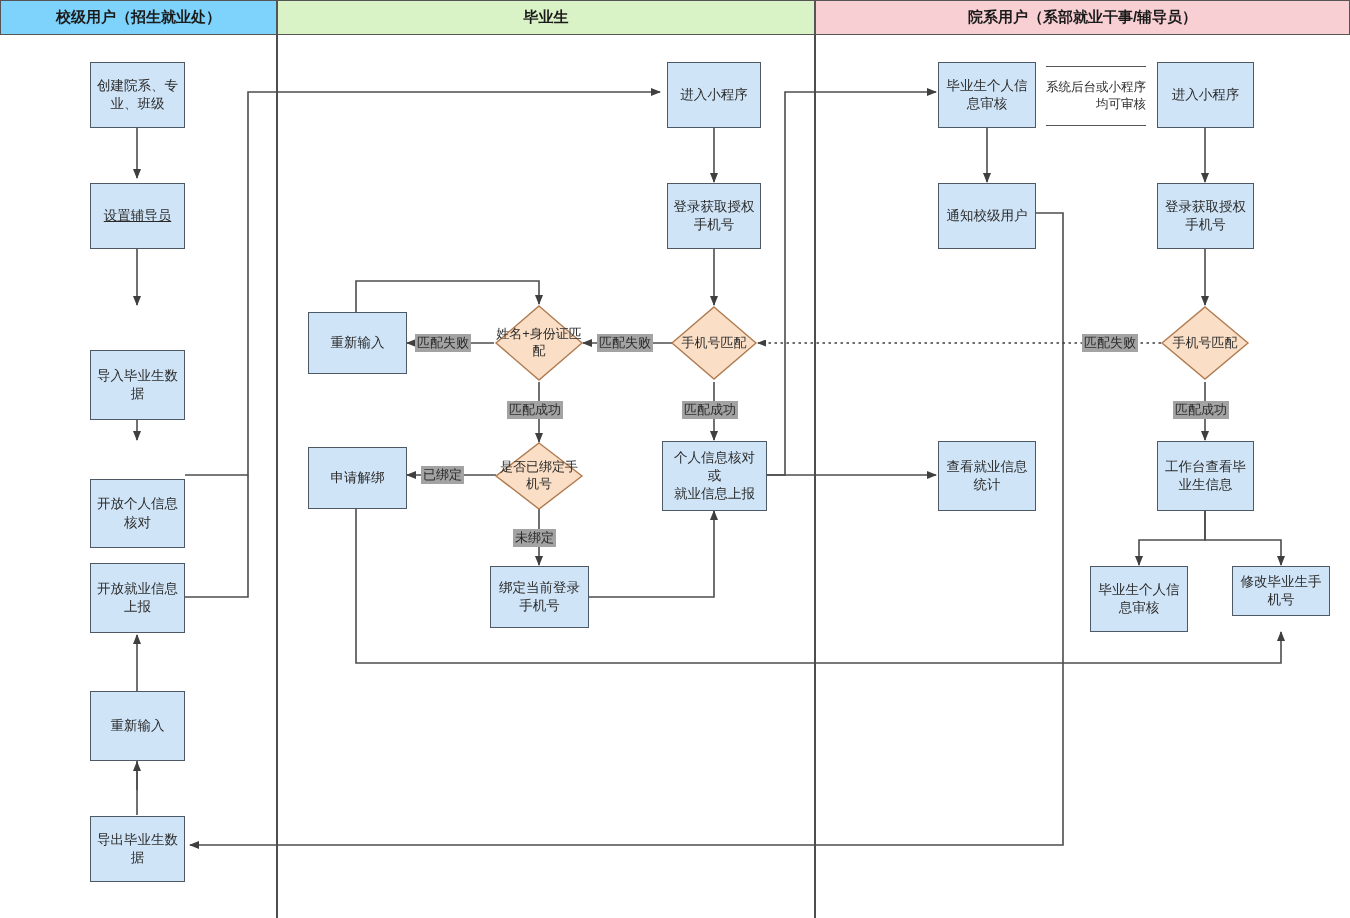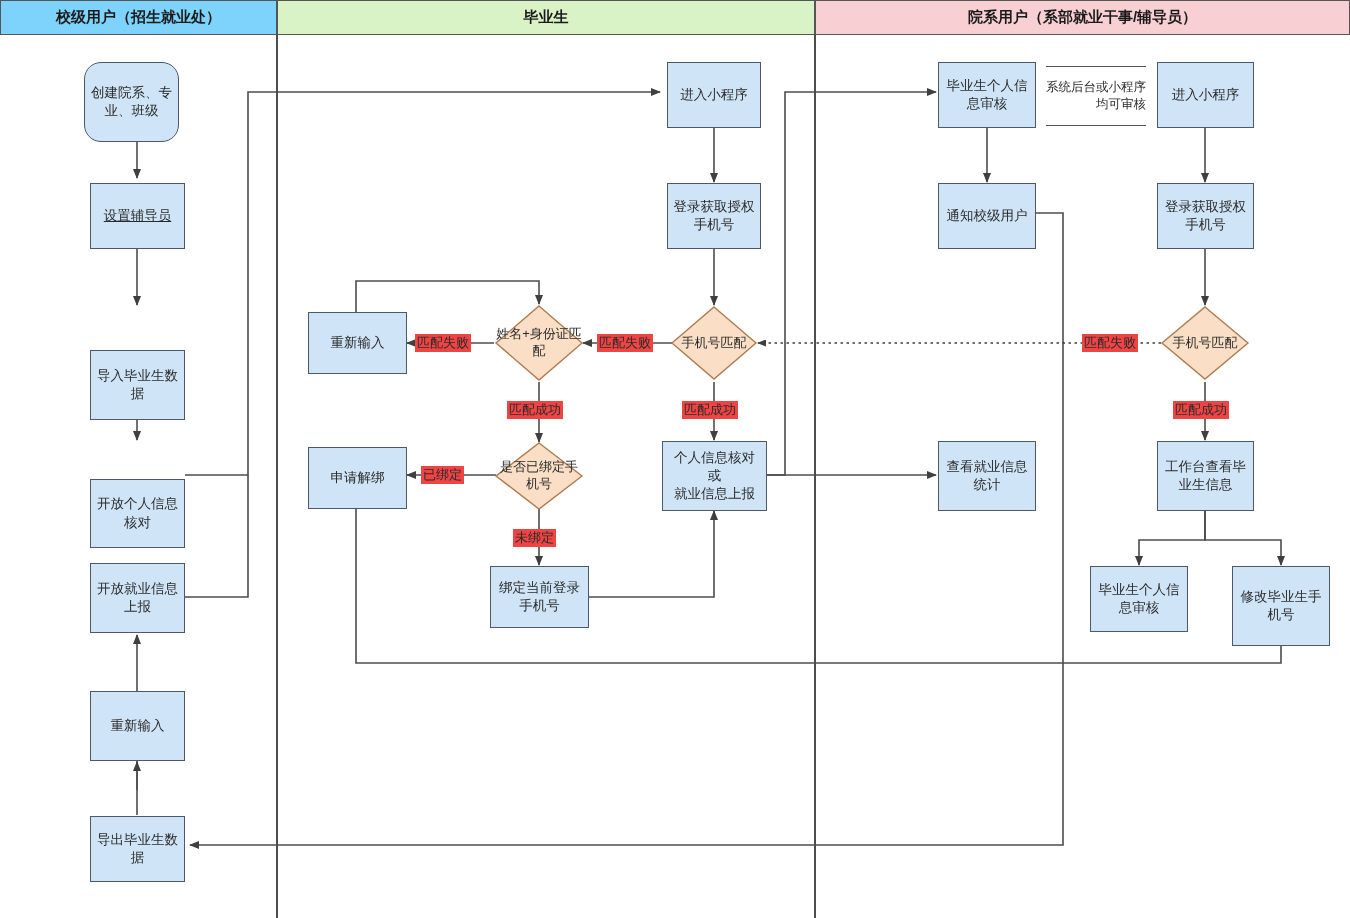--- a/index.html
+++ b/index.html
@@ -10,21 +10,21 @@
              font-size:15px;font-weight:bold;color:#1a1a1a;border:1px solid #555;}
   .lane-div{position:absolute;width:1.5px;background:#4d4d4d;}
   .node{position:absolute;box-sizing:border-box;background:#cfe4f7;border:1.5px solid #4d5a66;
         display:flex;align-items:center;justify-content:center;text-align:center;
         font-size:13.5px;color:#2b2b2b;line-height:1.35;padding:2px;}
   .dia-wrap{position:absolute;}
   .dia-wrap svg{position:absolute;left:0;top:0;}
   .dia-txt{position:absolute;left:0;top:0;width:100%;height:100%;
            display:flex;align-items:center;justify-content:center;text-align:center;
            font-size:13px;color:#2b2b2b;line-height:1.3;pointer-events:none;}
-  .elbl{position:absolute;font-size:13px;color:#2b2b2b;background:#ef4444;
+  .elbl{position:absolute;font-size:13px;color:#2b2b2b;background:#a3a3a3;
         padding:0 2px;white-space:nowrap;}
   .note{position:absolute;display:flex;align-items:center;justify-content:center;
         text-align:right;font-size:12.5px;color:#2b2b2b;line-height:1.35;
         border-top:1.5px solid #555;border-bottom:1.5px solid #555;}
   #wires{position:absolute;left:0;top:0;width:1350px;height:918px;pointer-events:none;}
 </style>
 </head>
 <body>
 
 <div id="canvas">
@@ -98,21 +98,21 @@
 
       <path d="M1205,511 L1205,540 L1139,540 L1139,565" marker-end="url(#ah)"></path>
       <path d="M1205,511 L1205,540 L1281,540 L1281,565" marker-end="url(#ah)"></path>
     </g>
 
     <g stroke="#3f3f3f" stroke-width="1.5" fill="none" stroke-dasharray="2.5,3.5">
       <path d="M1161,343 L758,343" marker-end="url(#ahd)"></path>
     </g>
   </svg>
 
-  <div class="node" style="left:84px;top:62px;width:95px;height:80px;border-radius:17px;">
+  <div class="node" style="left:90px;top:62px;width:95px;height:66px;">
     <span>创建院系、专业、班级</span>
   </div>
   <div class="node" style="left:90px;top:183px;width:95px;height:66px;text-decoration:underline;">
     <span>设置辅导员</span>
   </div>
   <div class="node" style="left:90px;top:310px;width:95px;height:70px;margin-top:40px;">
     <span>导入毕业生数据</span>
   </div>
   <div class="node" style="left:90px;top:441px;width:95px;height:69px;margin-top:38px;">
     <span>开放个人信息核对</span>
@@ -162,21 +162,21 @@
   </div>
   <div class="node" style="left:938px;top:441px;width:98px;height:70px;">
     <span>查看就业信息统计</span>
   </div>
   <div class="node" style="left:1157px;top:441px;width:97px;height:70px;">
     <span>工作台查看毕业生信息</span>
   </div>
   <div class="node" style="left:1090px;top:566px;width:98px;height:66px;">
     <span>毕业生个人信息审核</span>
   </div>
-  <div class="node" style="left:1232px;top:566px;width:98px;height:80px;">
+  <div class="node" style="left:1232px;top:566px;width:98px;height:50px;">
     <span>修改毕业生手机号</span>
   </div>
 
   <div class="note" style="left:1046px;top:66px;width:100px;height:58px;">
     <span>系统后台或小程序均可审核</span>
   </div>
 
   <div class="dia-wrap" style="left:494px;top:304px;width:90px;height:78px;">
     <svg width="90" height="78">
       <polygon points="45,2 88,39 45,76 2,39" fill="#fadfc6" stroke="#b07b50" stroke-width="1.4"></polygon>

